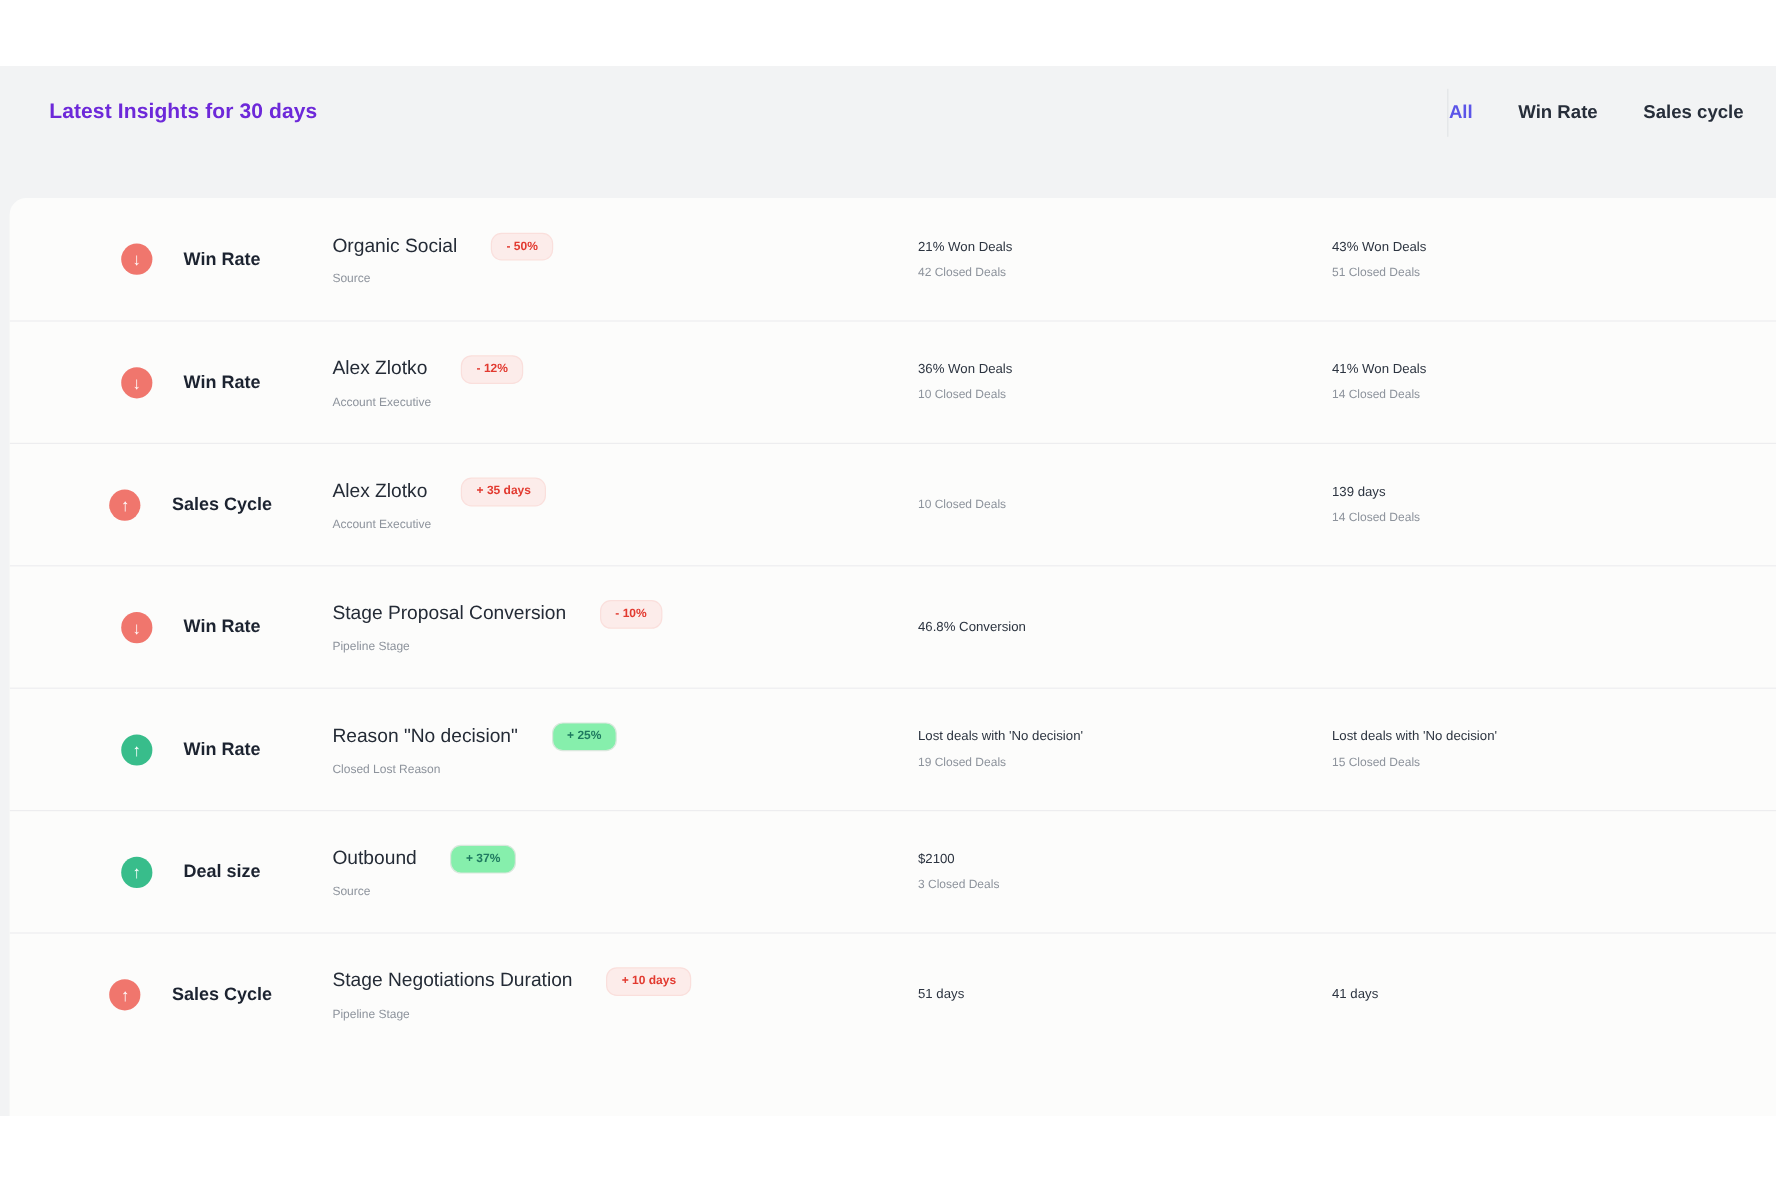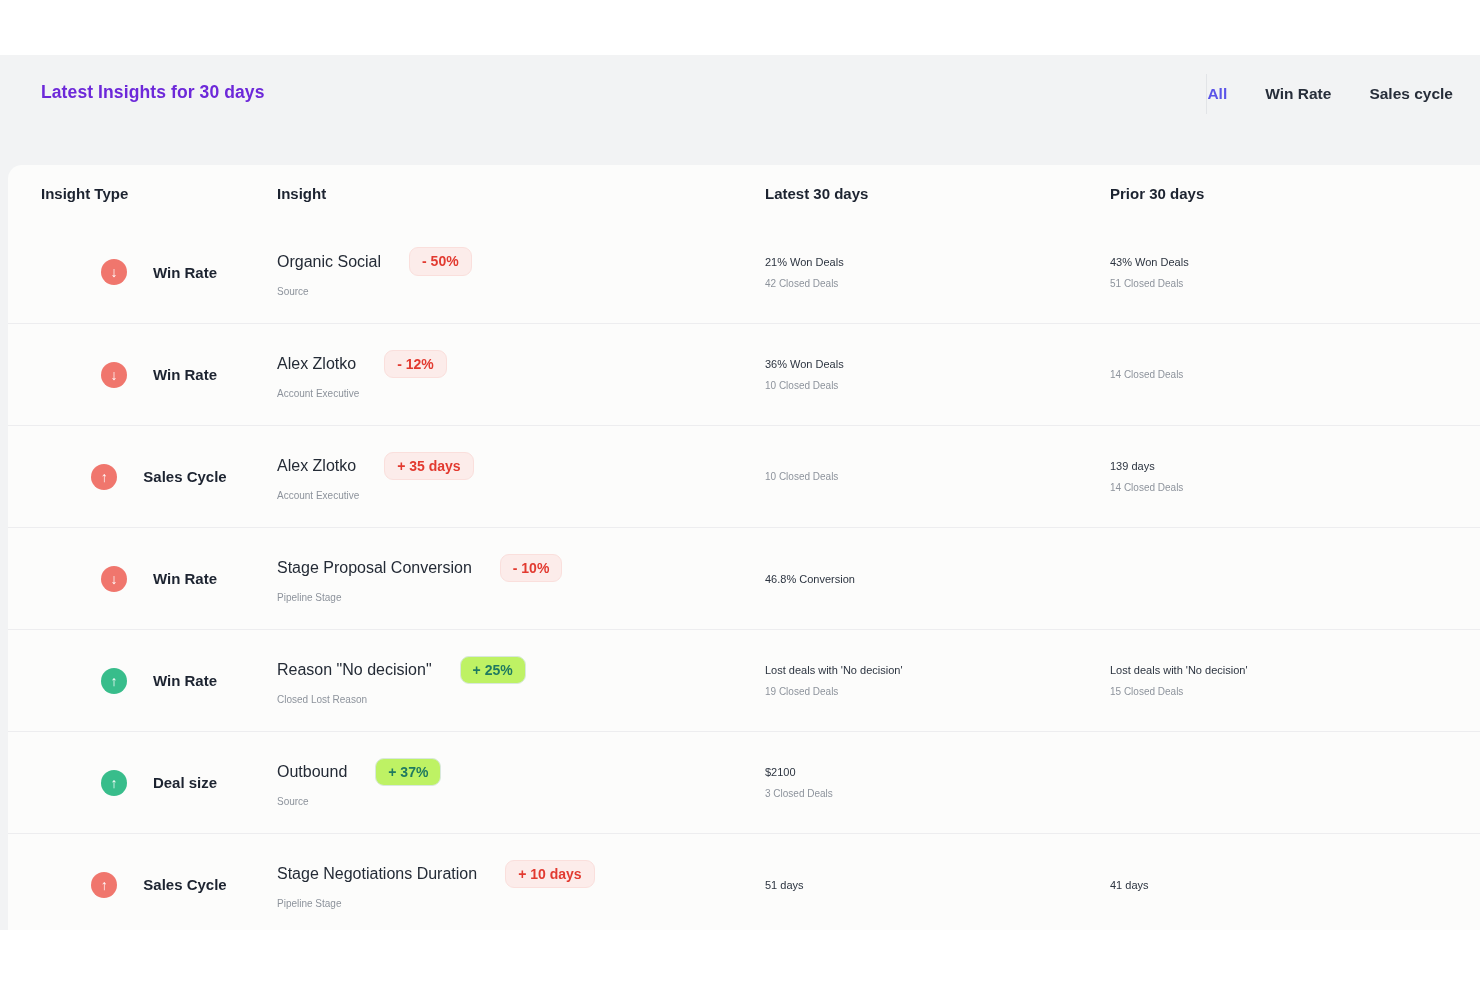--- a/index.html
+++ b/index.html
@@ -84,29 +84,29 @@
     color: #1c2330;
   }
   .cell-insight { gap: 10px; }
   .insight-top { display: flex; align-items: center; gap: 28px; }
   .insight-title {
     font-size: 16px;
     font-weight: 500;
     color: #242b36;
   }
   .badge {
-    font-size: 14px;
+    font-size: 10px;
     font-weight: 700;
     padding: 5px 12px;
     border-radius: 9px;
     line-height: 1.15;
     white-space: nowrap;
   }
   .badge.negative { background: #fcecea; color: #e23a30; border: 1px solid #fadfdc; }
-  .badge.positive { background: #bef264; color: #1f7a60; border: 1px solid #d8e8dc; }
+  .badge.positive { background: #86efac; color: #1f7a60; border: 1px solid #d8e8dc; }
   .sub {
     font-size: 10px;
     font-weight: 400;
     color: #8d939c;
   }
   .sub:empty { display: none; }
   .cell-val { gap: 10px; }
   .val-main {
     font-size: 11px;
     font-weight: 500;
@@ -120,26 +120,20 @@
 
 <div class="page-title">Latest Insights for 30 days</div>
 
 <div class="tabs">
   <span class="tab active">All</span>
   <span class="tab inactive">Win Rate</span>
   <span class="tab inactive">Sales cycle</span>
 </div>
 
 <div class="card">
-  <div class="grid-header">
-    <div class="col-h">Insight Type</div>
-    <div class="col-h">Insight</div>
-    <div class="col-h">Latest 30 days</div>
-    <div class="col-h">Prior 30 days</div>
-  </div>
 
   <div class="rows">
 
     <div class="row">
       <div class="cell cell-type">
         <span class="trend red">↓</span>
         <span class="type-label">Win Rate</span>
       </div>
       <div class="cell cell-insight">
         <div class="insight-top">
@@ -168,20 +162,21 @@
           <span class="insight-title">Alex Zlotko</span>
           <span class="badge negative">- 12%</span>
         </div>
         <div class="sub">Account Executive</div>
       </div>
       <div class="cell cell-val">
         <div class="val-main">36% Won Deals</div>
         <div class="sub">10 Closed Deals</div>
       </div>
       <div class="cell cell-val">
+        <div class="val-main">41% Won Deals</div>
         <div class="sub">14 Closed Deals</div>
       </div>
     </div>
 
     <div class="row">
       <div class="cell cell-type">
         <span class="trend red">↑</span>
         <span class="type-label">Sales Cycle</span>
       </div>
       <div class="cell cell-insight">

